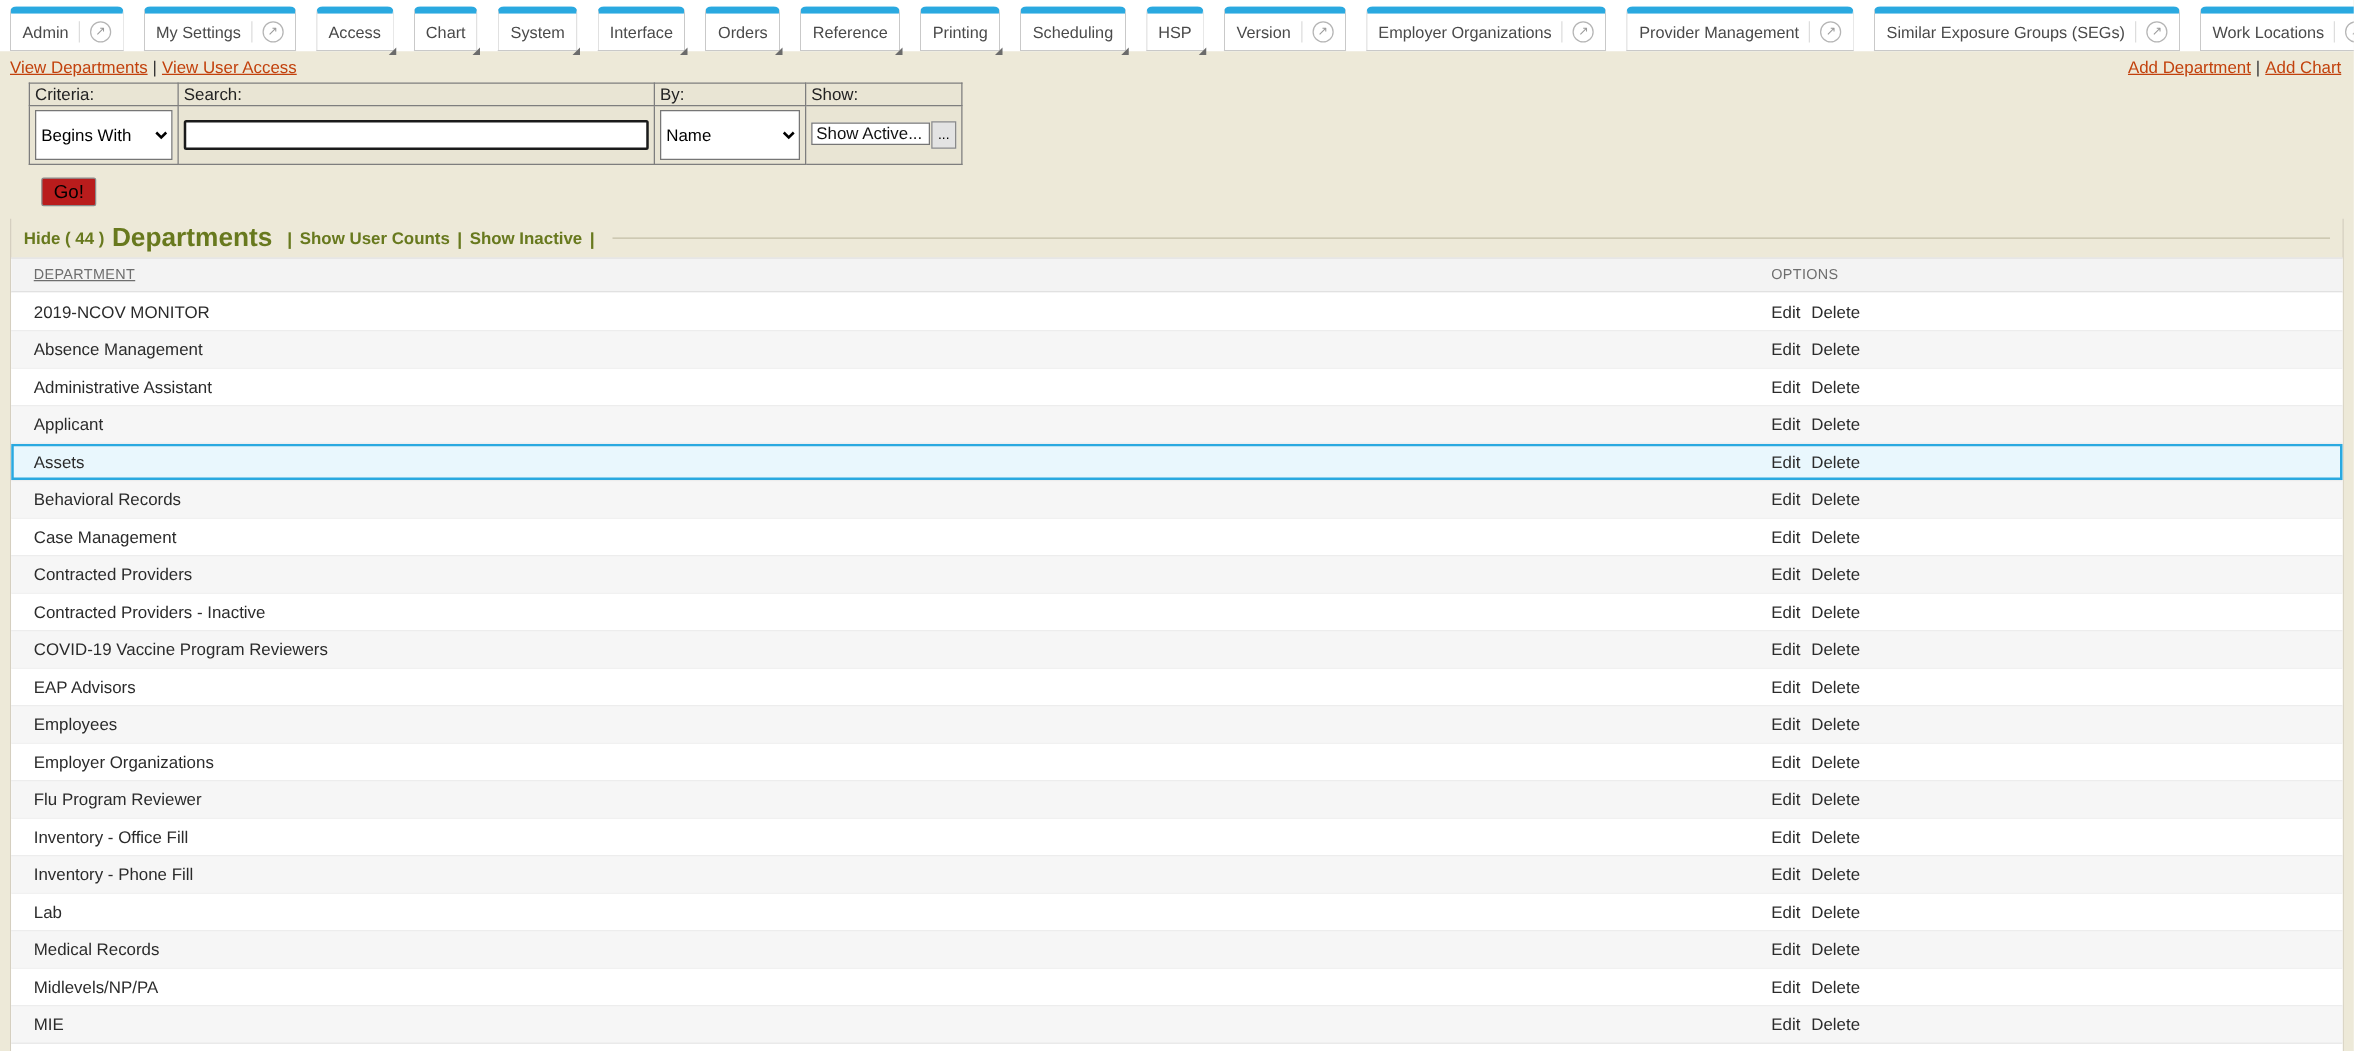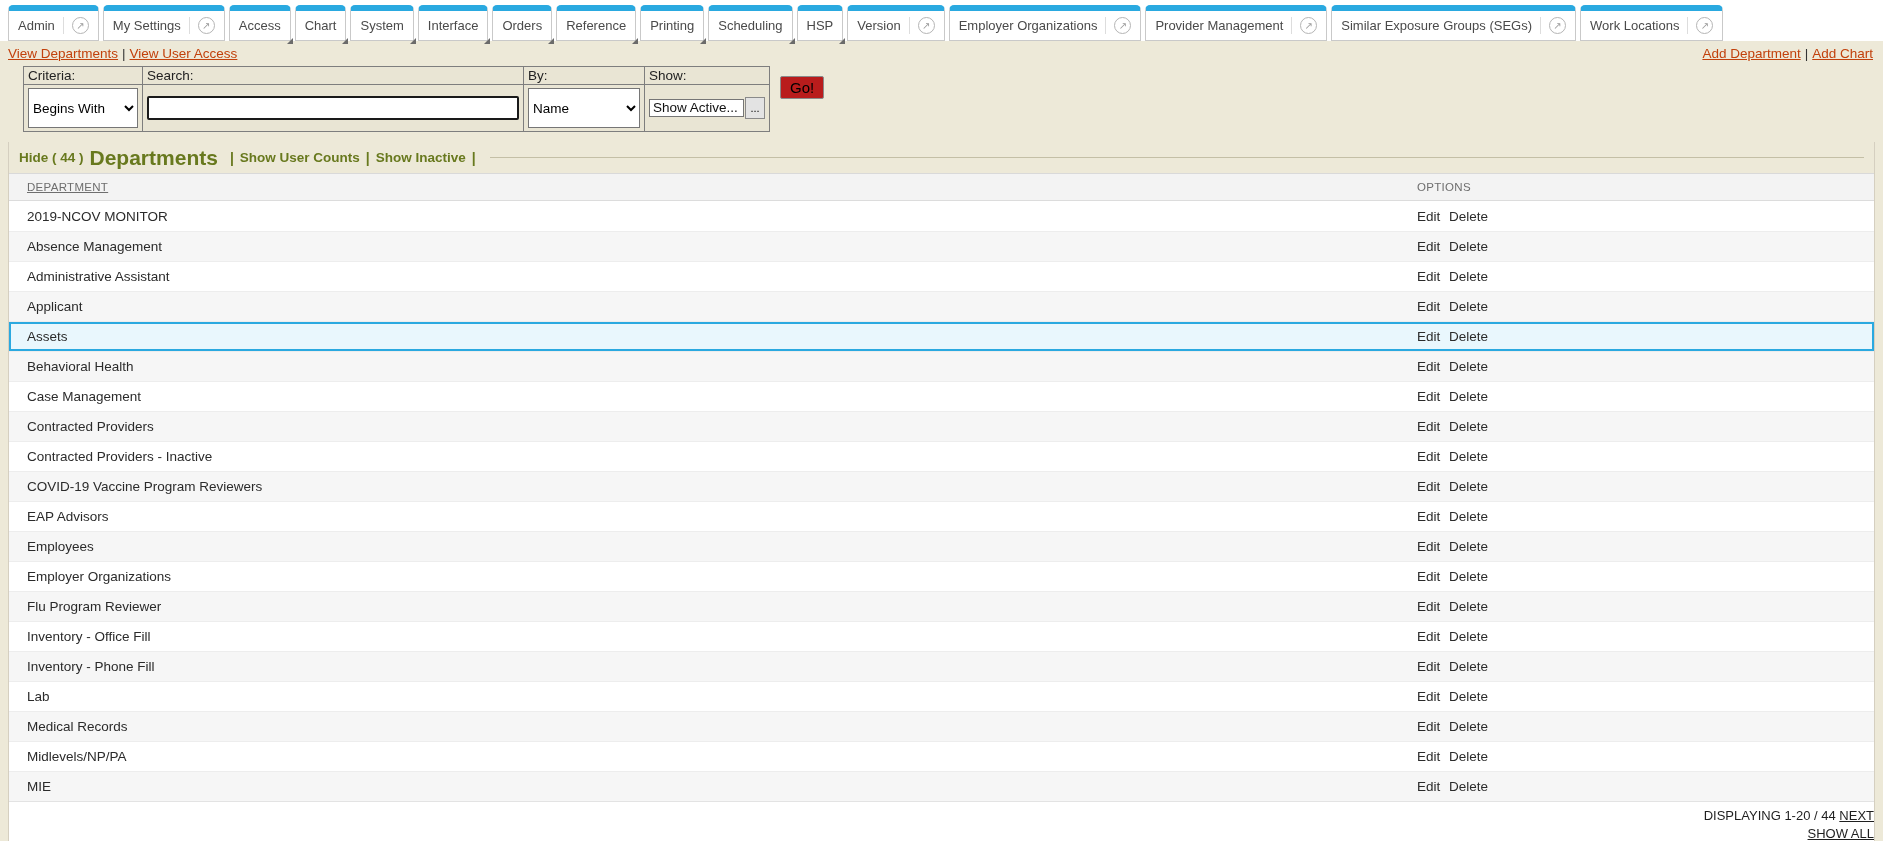--- a/index.html
+++ b/index.html
@@ -10,21 +10,21 @@
     color:#222;
     font-size:13px;
     overflow:hidden;
   }
   
   .tabbar {
     background:#ffffff;
     padding:5px 0 0 8px;
     display:flex;
     align-items:flex-end;
-    gap:4px;
+    gap:16px;
     height:41px;
   }
   .tab {
     display:flex;
     align-items:center;
     background:#fff;
     border:1px solid #c9c9c9;
     border-top:6px solid #2aa9e0;
     border-radius:5px 5px 0 0;
     height:36px;
@@ -65,21 +65,21 @@
     padding:5px 10px 3px 8px;
     font-size:13.5px;
   }
   .subbar a, .link {
     color:#c2410c;
     text-decoration:underline;
     cursor:pointer;
   }
   .sep { color:#333; margin:0 4px; text-decoration:none; }
   
-  .search-area { display:flex; align-items:flex-start; margin:2px 0 0 23px; }
+  .search-area { display:flex; align-items:flex-start; margin:2px 0 0 23px;flex-direction:column; }
   table.search { border-collapse:collapse; }
   table.search th, table.search td {
     border:1px solid #7e7e7e;
     padding:1px 4px;
     text-align:left;
     font-weight:normal;
     font-size:13.5px;
     background:#e9e5d4;
     vertical-align:middle;
   }
@@ -396,21 +396,21 @@
 
   <div class="row selected">
     <span class="cell-dept">Assets</span>
     <span class="cell-opts">
       <span>Edit</span>
       <span>Delete</span>
     </span>
   </div>
 
   <div class="row alt">
-    <span class="cell-dept">Behavioral Health</span>
+    <span class="cell-dept">Behavioral Records</span>
     <span class="cell-opts">
       <span>Edit</span>
       <span>Delete</span>
     </span>
   </div>
 
   <div class="row">
     <span class="cell-dept">Case Management</span>
     <span class="cell-opts">
       <span>Edit</span>

